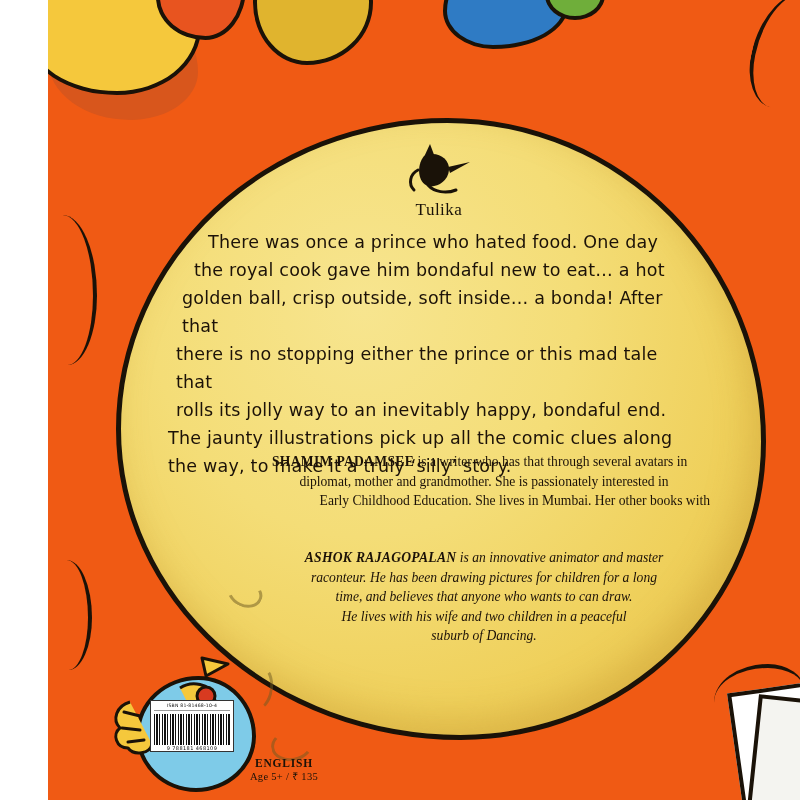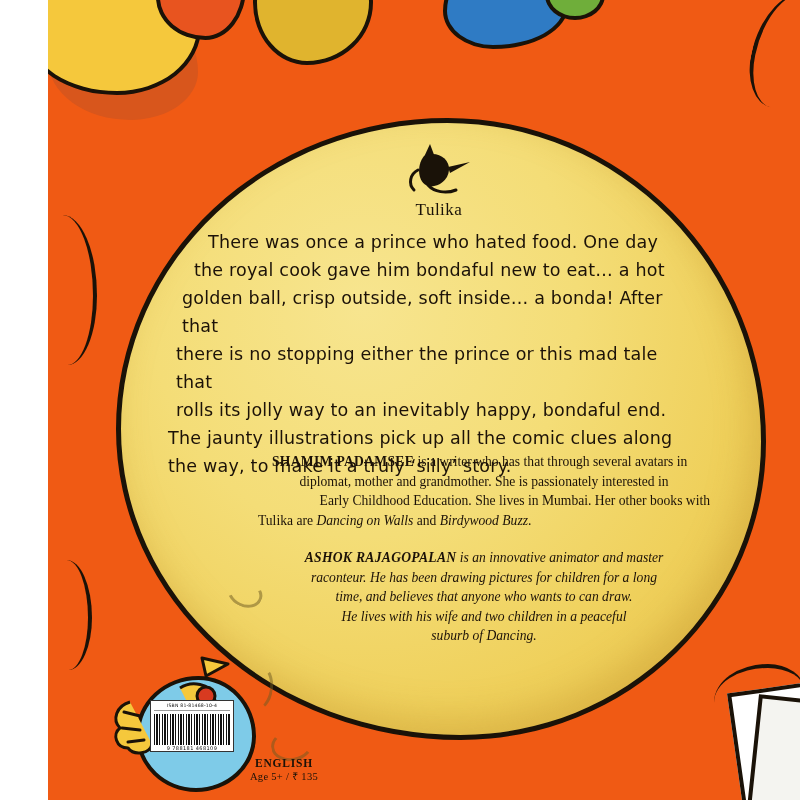--- a/index.html
+++ b/index.html
@@ -363,21 +363,20 @@
       <span class="ln ind4">rolls its jolly way to an inevitably happy, bondaful end.</span>
       <span class="ln">The jaunty illustrations pick up all the comic clues along</span>
       <span class="ln">the way, to make it a truly ‘silly’ story.</span>
     </p>
   </div>
 
   <div class="bio bio-author">
     <span class="l"><b>SHAMIM PADAMSEE</b><span> is a writer who has that through several avatars in</span></span>
     <span class="l">diplomat, mother and grandmother. She is passionately interested in</span>
     <span class="l">Early Childhood Education. She lives in Mumbai. Her other books with</span>
-    <span class="l"><span>Tulika are </span><i>Dancing on Walls</i><span> and </span><i>Birdywood Buzz</i><span>.</span></span>
   </div>
 
   <div class="bio bio-illustrator">
     <span class="l"><b>ASHOK RAJAGOPALAN</b><span> is an innovative animator and master</span></span>
     <span class="l">raconteur. He has been drawing pictures for children for a long</span>
     <span class="l">time, and believes that anyone who wants to can draw.</span>
     <span class="l">He lives with his wife and two children in a peaceful</span>
     <span class="l">suburb of Dancing.</span>
   </div>
 

